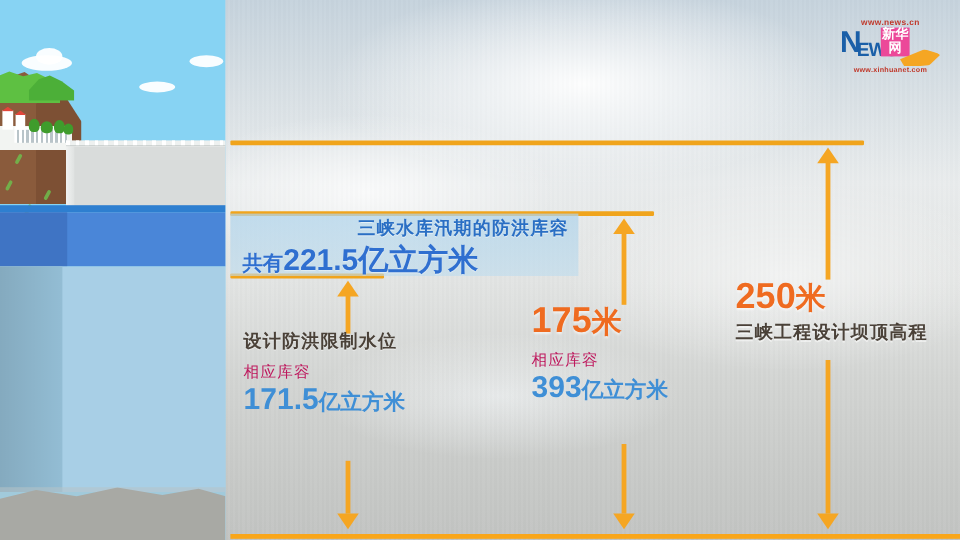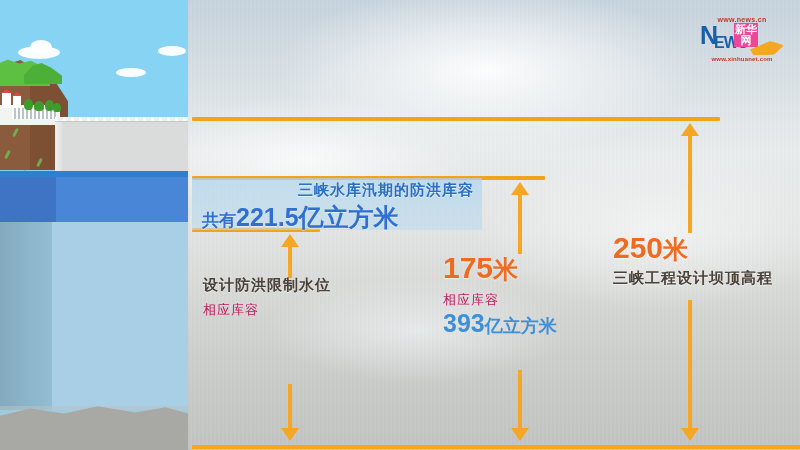--- a/index.html
+++ b/index.html
@@ -219,20 +219,21 @@
   <div class="banner">
     <div class="l1">三峡水库汛期的防洪库容</div>
     <div class="l2">
       <span class="sm">共有</span><span>221.5</span><span>亿立方米</span>
     </div>
   </div>
 
   <div class="grp" style="left:203px; top:272px; width:220px;">
     <div class="sub">设计防洪限制水位</div>
     <div class="cap">相应库容</div>
+    <div class="cap2"><span>171.5</span><span class="sm">亿立方米</span></div>
   </div>
 
   <div class="grp" style="left:443px; top:252px; width:220px;">
     <div class="num"><span>175</span><span class="unit">米</span></div>
     <div class="cap">相应库容</div>
     <div class="cap2"><span>393</span><span class="sm">亿立方米</span></div>
   </div>
 
   <div class="grp" style="left:613px; top:232px; width:190px;">
     <div class="num"><span>250</span><span class="unit">米</span></div>

